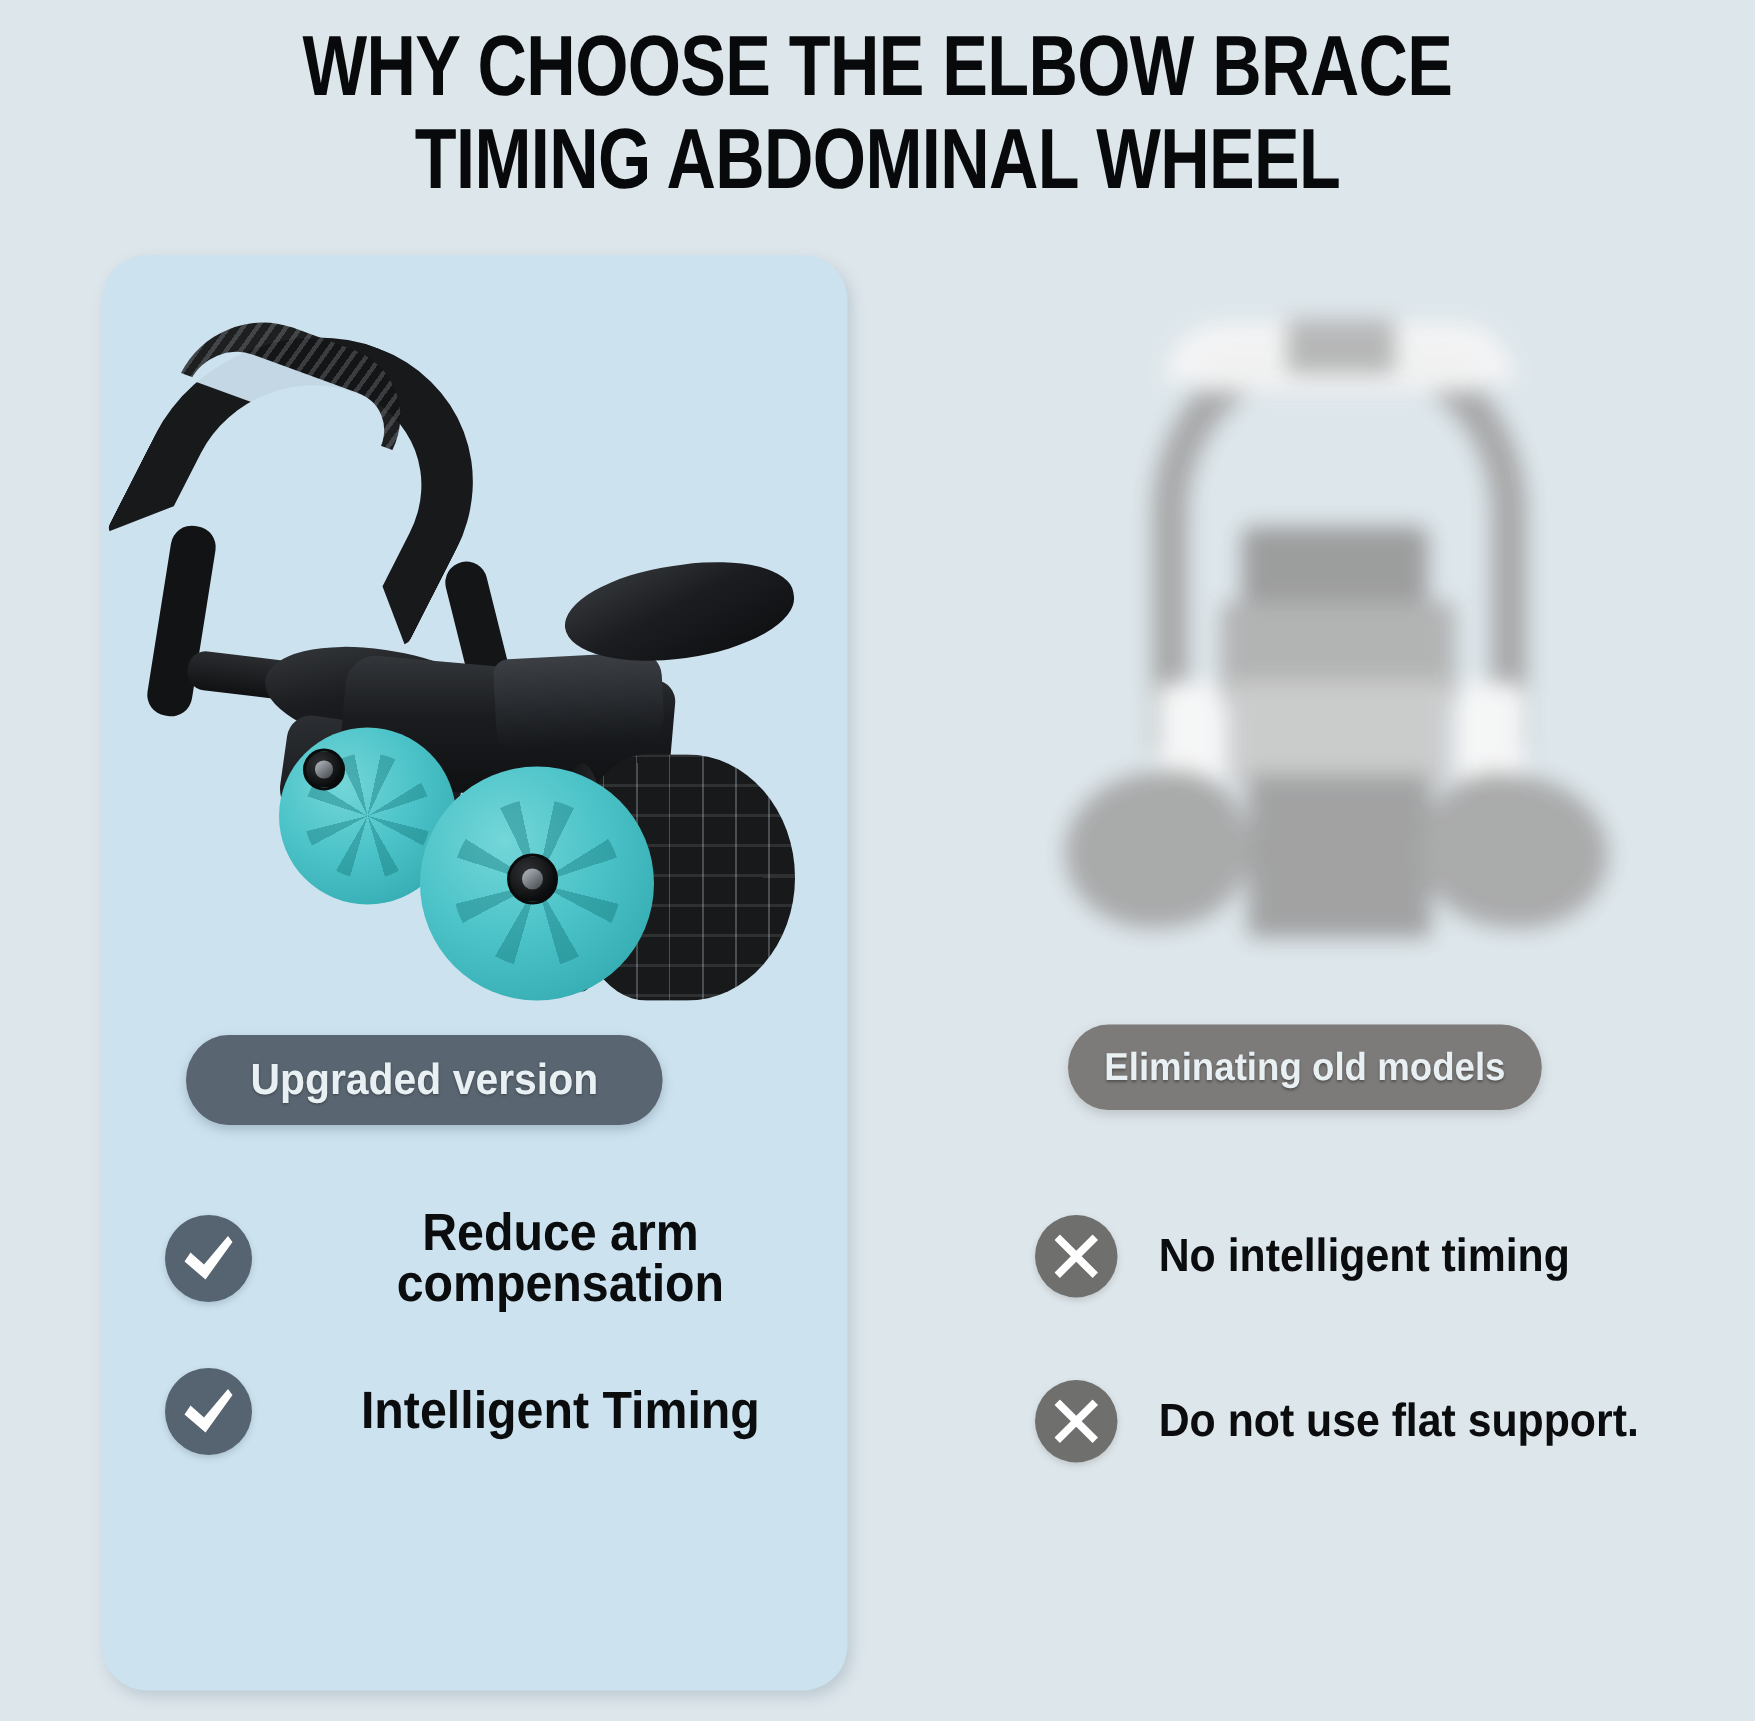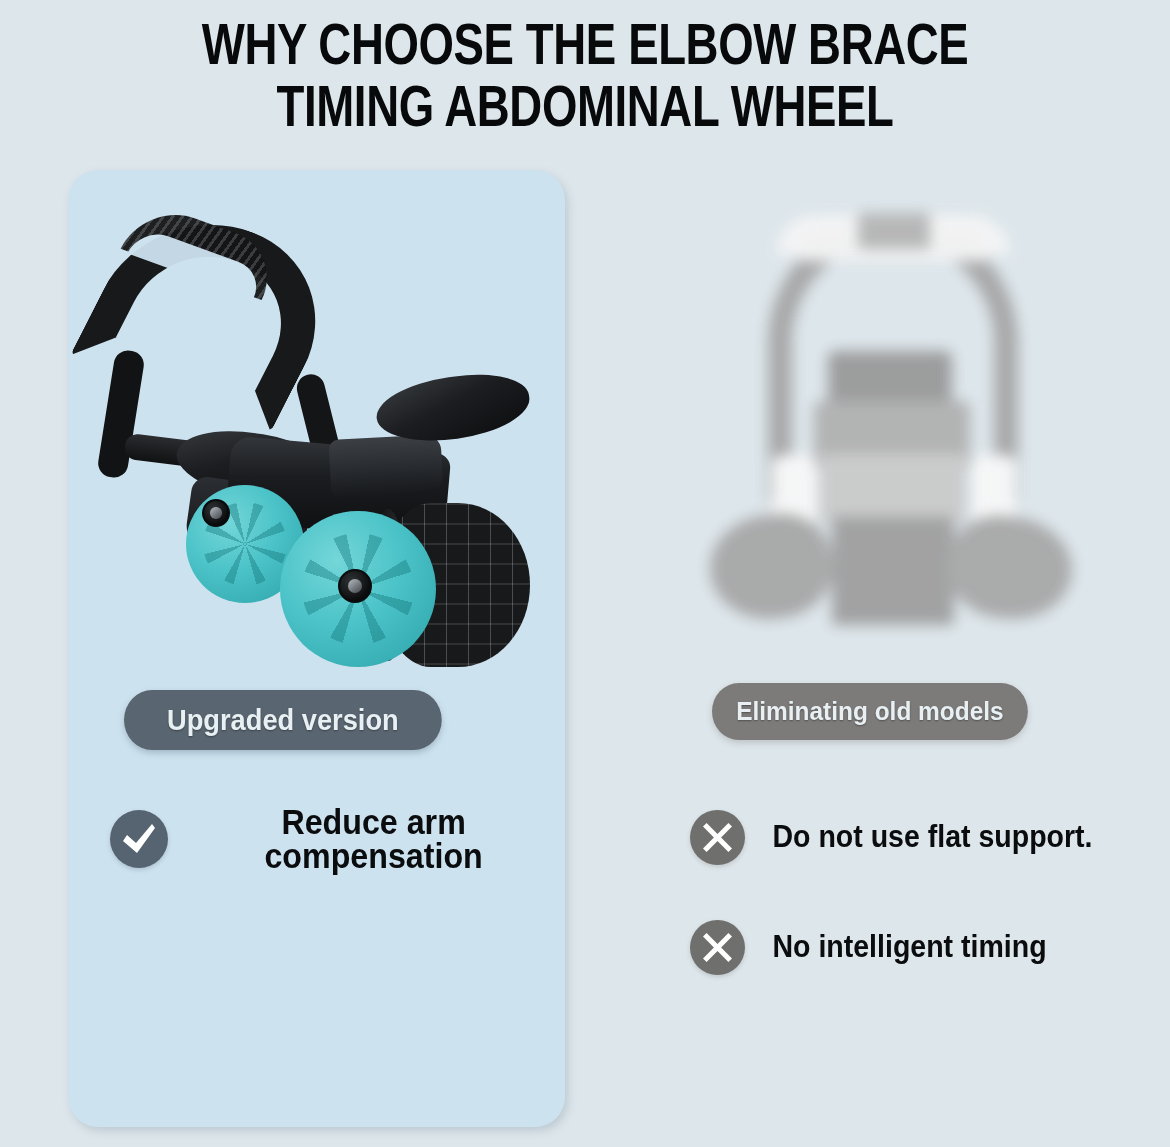--- a/index.html
+++ b/index.html
@@ -463,44 +463,54 @@
         <svg width="36" height="34" viewBox="0 0 36 34" aria-hidden="true">
           <path d="M2 19 L6 13 L15 21 L31 2 L34 6 L16 31 Z" fill="#ffffff"></path>
         </svg>
       </span>
       <span class="feat-text">
         <span class="ln">Reduce arm</span>
         <span class="ln">compensation</span>
       </span>
     </div>
 
+    <div class="feat-row">
+      <span class="mark mark-check">
+        <svg width="36" height="34" viewBox="0 0 36 34" aria-hidden="true">
+          <path d="M2 19 L6 13 L15 21 L31 2 L34 6 L16 31 Z" fill="#ffffff"></path>
+        </svg>
+      </span>
+      <span class="feat-text">
+        <span class="ln">Intelligent Timing</span>
+      </span>
+    </div>
 
 
   </div>
 
   <div class="feat-list feat-bad">
 
 
     <div class="feat-row">
       <span class="mark mark-x">
         <svg width="29" height="29" viewBox="0 0 29 29" aria-hidden="true">
           <path d="M3.6 0 L14.5 10.9 L25.4 0 L29 3.6 L18.1 14.5 L29 25.4 L25.4 29 L14.5 18.1 L3.6 29 L0 25.4 L10.9 14.5 L0 3.6 Z" fill="#ffffff"></path>
         </svg>
       </span>
       <span class="feat-text">
-        <span class="ln">Do not use flat support.</span>
+        <span class="ln">No intelligent timing</span>
       </span>
     </div>
 
     <div class="feat-row">
       <span class="mark mark-x">
         <svg width="29" height="29" viewBox="0 0 29 29" aria-hidden="true">
           <path d="M3.6 0 L14.5 10.9 L25.4 0 L29 3.6 L18.1 14.5 L29 25.4 L25.4 29 L14.5 18.1 L3.6 29 L0 25.4 L10.9 14.5 L0 3.6 Z" fill="#ffffff"></path>
         </svg>
       </span>
       <span class="feat-text">
-        <span class="ln">No intelligent timing</span>
+        <span class="ln">Do not use flat support.</span>
       </span>
     </div>
 
   </div>
 
 </div>
 
 </body></html>

